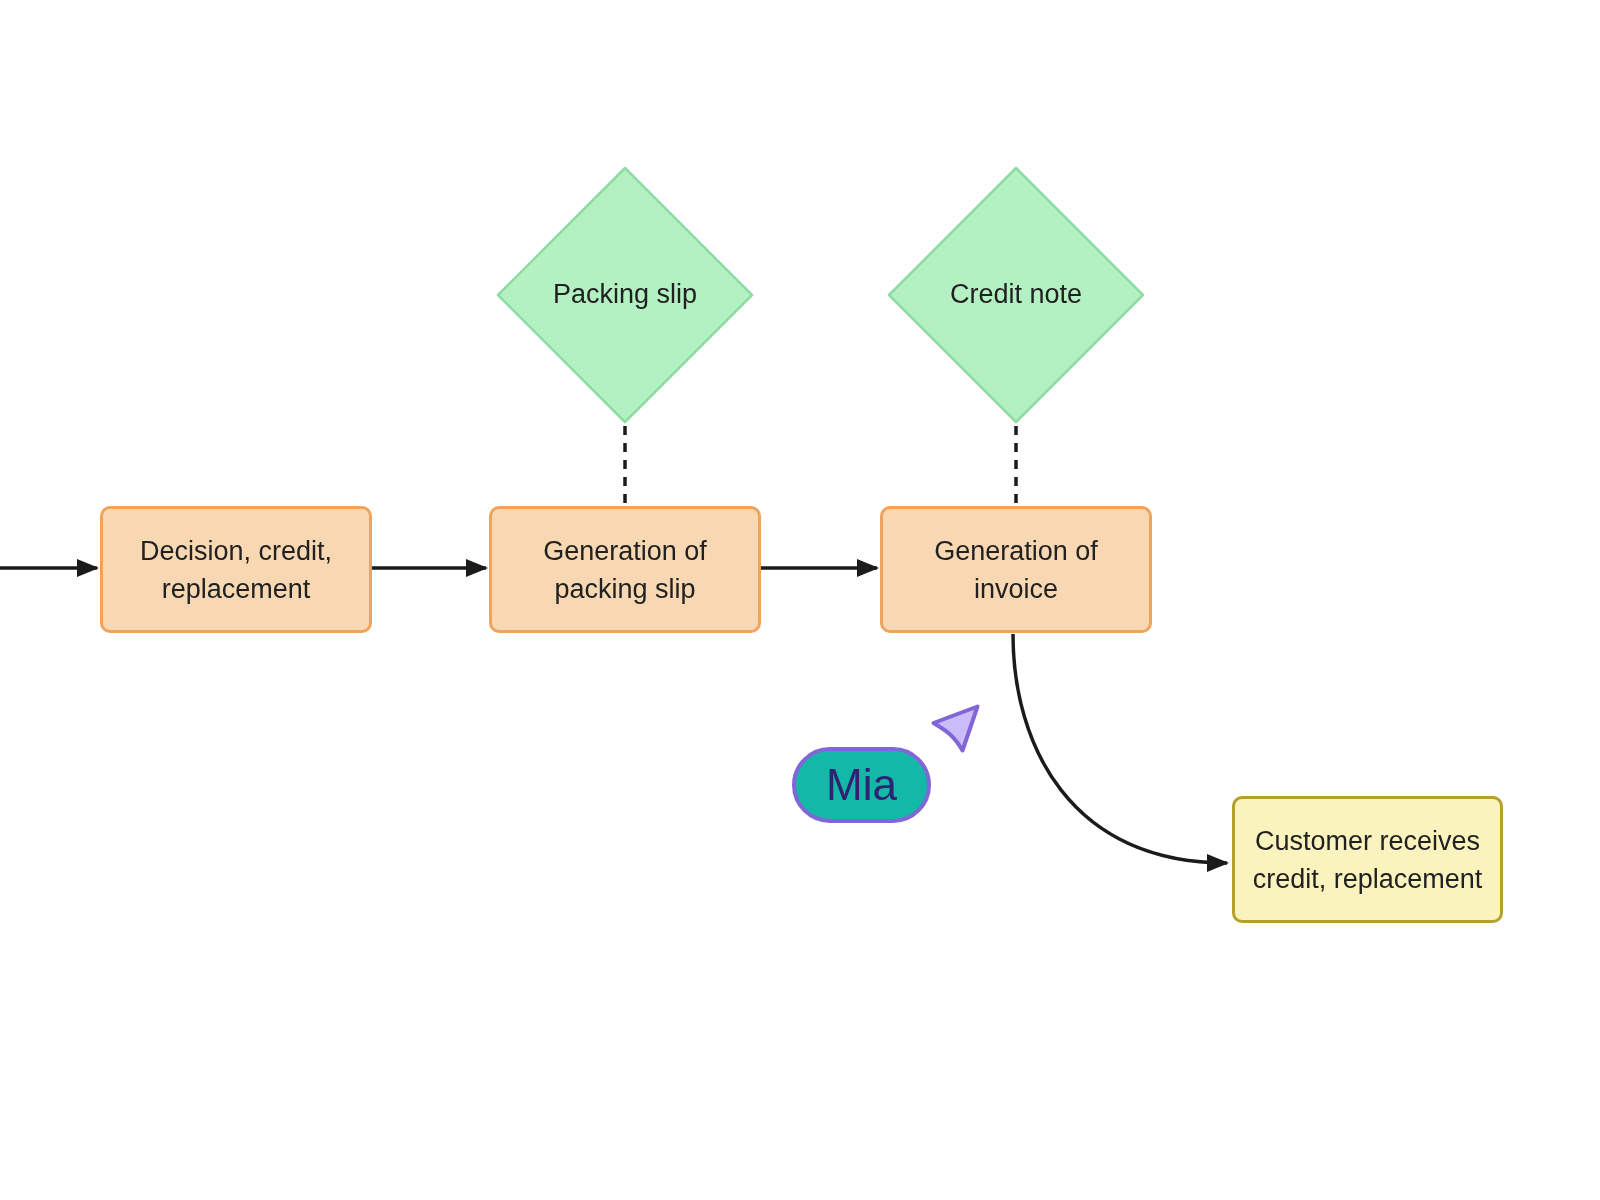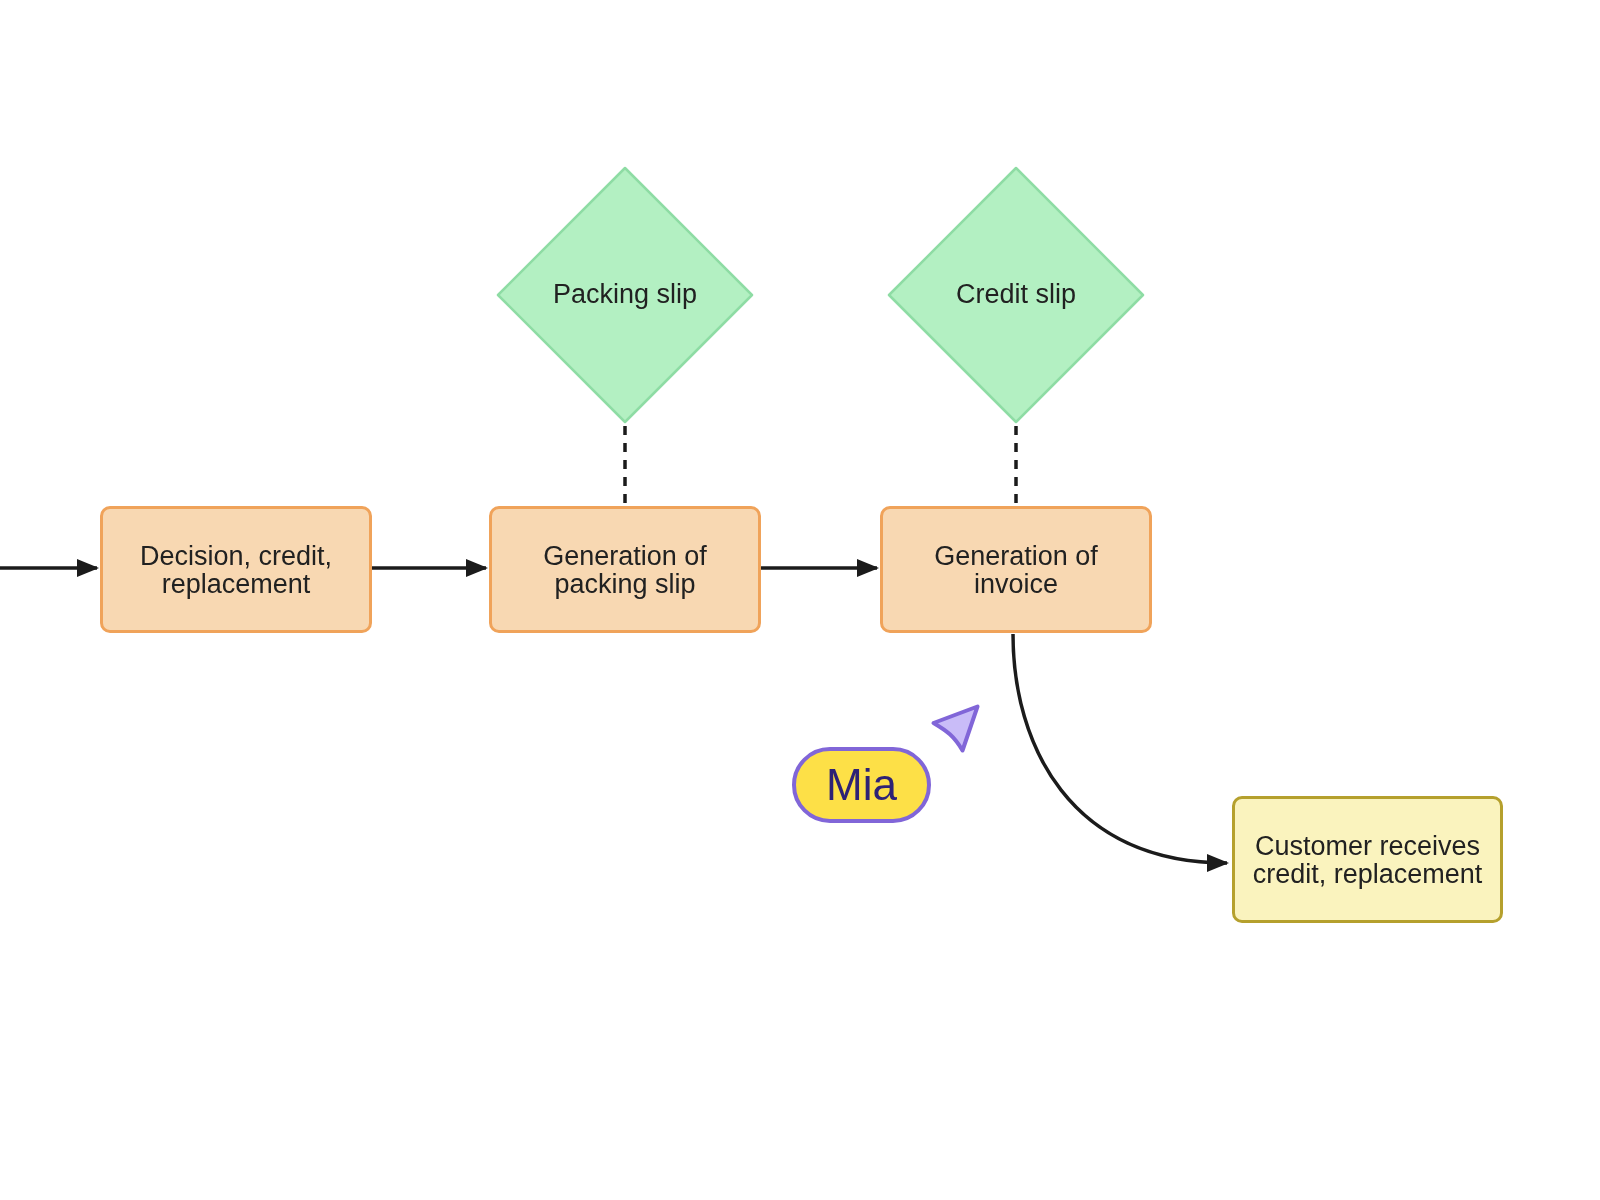--- a/index.html
+++ b/index.html
@@ -21,21 +21,21 @@
     height: 1200px;
   }
   .node {
     position: absolute;
     box-sizing: border-box;
     display: flex;
     align-items: center;
     justify-content: center;
     text-align: center;
     font-size: 27px;
-    line-height: 28px;
+    line-height: 38px;
     color: #212121;
     white-space: pre-line;
   }
   .process {
     width: 272px;
     height: 127px;
     top: 506px;
     background: #f8d8b2;
     border: 3px solid #f0a35a;
     border-radius: 10px;
@@ -62,21 +62,21 @@
   }
   .diamond-label-1 { left: 505px; top: 277px; }
   .diamond-label-2 { left: 896px; top: 277px; }
   .cursor-pill {
     position: absolute;
     left: 792px;
     top: 747px;
     width: 139px;
     height: 76px;
     box-sizing: border-box;
-    background: #fde047;
+    background: #14b8a6;
     border: 4px solid #8166d8;
     border-radius: 38px;
     display: flex;
     align-items: center;
     justify-content: center;
     font-size: 44px;
     color: #2e2275;
   }
 </style>
 </head>
@@ -117,19 +117,19 @@
     <span>Generation of
 invoice</span>
   </div>
 
   <div class="node terminal">
     <span>Customer receives
 credit, replacement</span>
   </div>
 
   <div class="diamond-label diamond-label-1">Packing slip</div>
-  <div class="diamond-label diamond-label-2">Credit slip</div>
+  <div class="diamond-label diamond-label-2">Credit note</div>
 
   <div class="cursor-pill">
     <span>Mia</span>
   </div>
 
 </div>
 
 </body></html>

